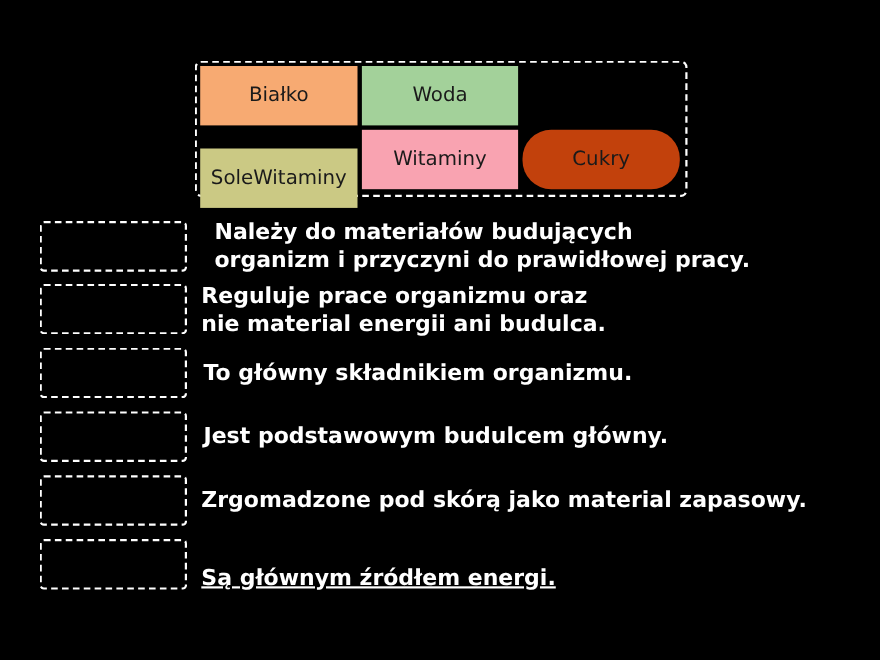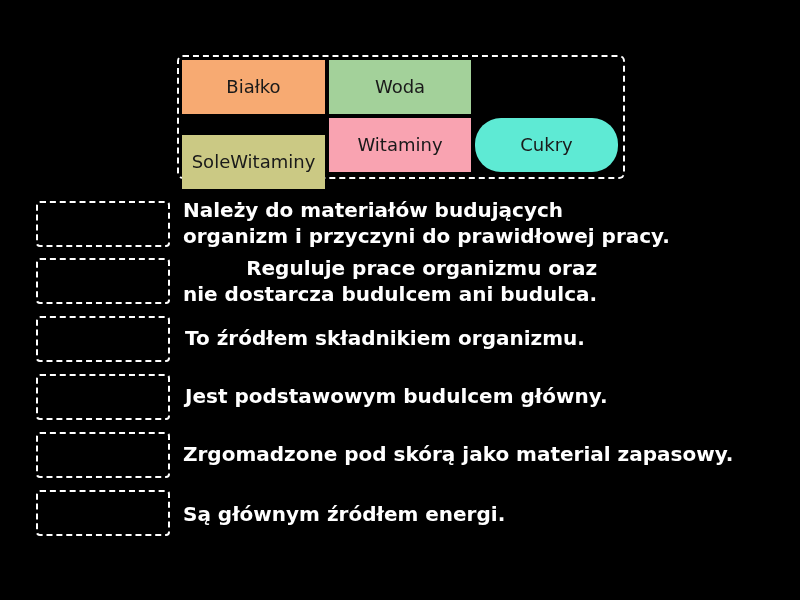--- a/index.html
+++ b/index.html
@@ -60,49 +60,49 @@
     <span>Woda</span>
   </div>
 
   <div class="tile" style="left:182px; top:118px; width:143px; height:54px; background:#cbc984; margin-top:17px;">
     <span>Sole</span>
     <span>Witaminy</span>
   </div>
   <div class="tile" style="left:329px; top:118px; width:142px; height:54px; background:#f9a3b1;">
     <span>Witaminy</span>
   </div>
-  <div class="tile" style="left:475px; top:118px; width:143px; height:54px; background:#5eead4;border-radius:26px;">
+  <div class="tile" style="left:475px; top:118px; width:143px; height:54px; background:#c2410c;border-radius:26px;">
     <span>Cukry</span>
   </div>
 
   <div class="slot" style="top:201px;"></div>
-  <div class="clue" style="top:197px;">
+  <div class="clue" style="top:197px;margin-left:12px;">
     <div>Należy do materiałów budujących</div>
     <div>organizm i przyczyni do prawidłowej pracy.</div>
   </div>
 
   <div class="slot" style="top:258px;"></div>
-  <div class="clue" style="top:255px;text-align:right;">
+  <div class="clue" style="top:255px;">
     <div>Reguluje prace organizmu oraz</div>
-    <div>nie dostarcza budulcem ani budulca.</div>
+    <div>nie material energii ani budulca.</div>
   </div>
 
   <div class="slot" style="top:316px;"></div>
   <div class="clue" style="top:325px; left:185px;">
-    <div>To źródłem składnikiem organizmu.</div>
+    <div>To główny składnikiem organizmu.</div>
   </div>
 
   <div class="slot" style="top:374px;"></div>
   <div class="clue" style="top:383px; left:185px;">
     <div>Jest podstawowym budulcem główny.</div>
   </div>
 
   <div class="slot" style="top:432px;"></div>
   <div class="clue" style="top:441px;">
     <div>Zrgomadzone pod skórą jako material zapasowy.</div>
   </div>
 
   <div class="slot" style="top:490px;"></div>
-  <div class="clue" style="top:501px;">
+  <div class="clue" style="top:512px;text-decoration:underline;">
     <div>Są głównym źródłem energi.</div>
   </div>
 
 </div>
 
 </body></html>

